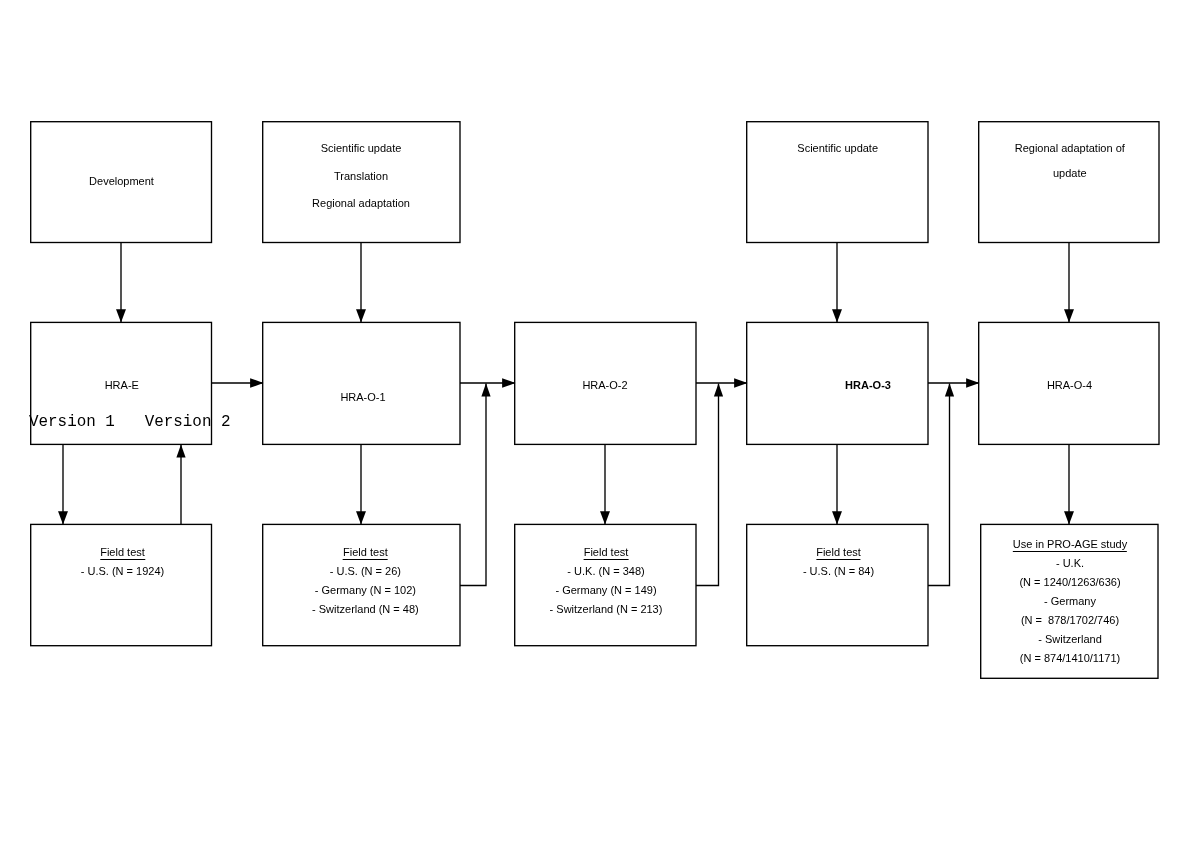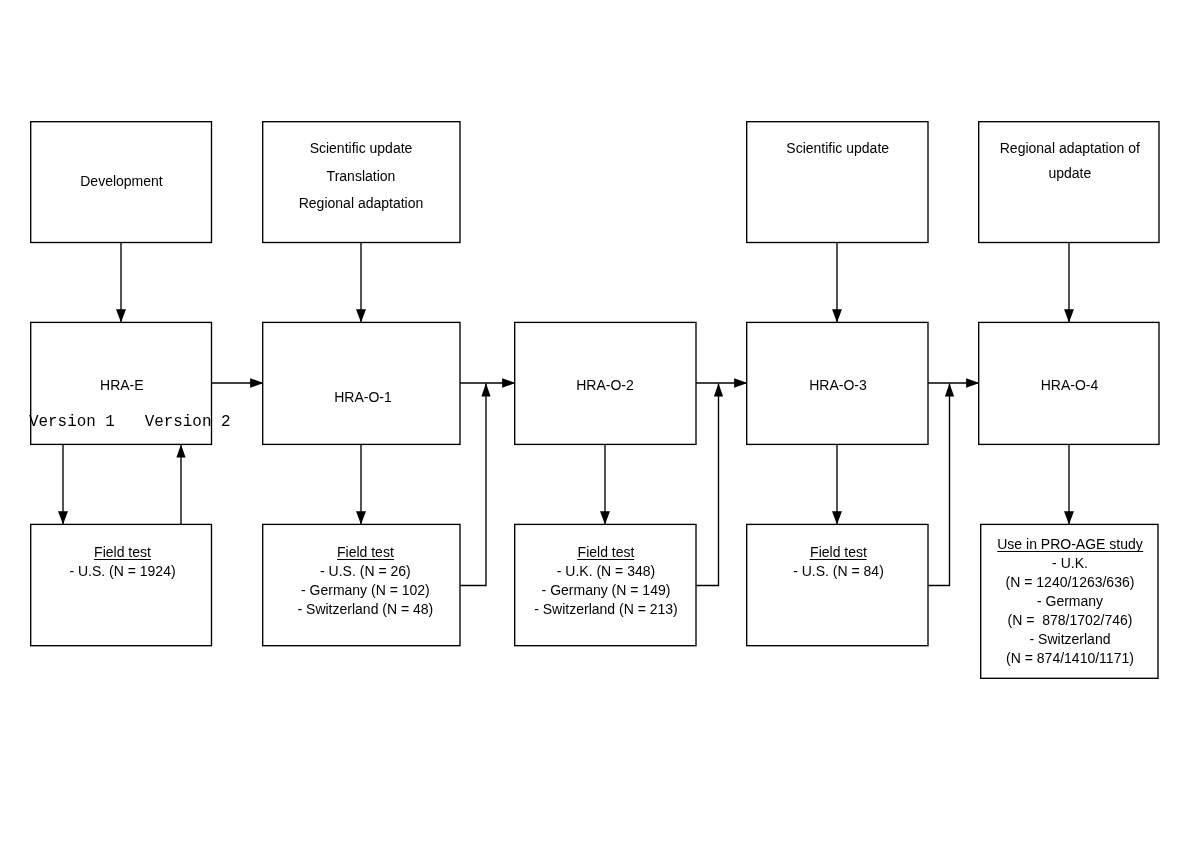--- a/index.html
+++ b/index.html
@@ -9,21 +9,21 @@
        -webkit-font-smoothing:antialiased;}
   #stage{position:relative;width:1200px;height:849px;background:#ffffff;}
   svg.layer{position:absolute;left:0;top:0;width:1200px;height:849px;}
   .tx{position:absolute;font-size:15.9px;line-height:19.0px;white-space:nowrap;
       color:#000000;letter-spacing:0px;font-family:Liberation Mono, monospace;}
   .und{position:relative;display:block;}
   .und > .u{position:relative;display:inline-block;}
   .und > .u::after{content:"";position:absolute;left:0;right:0;
        bottom:1.7px;height:1.25px;background:#000;}
   .blk{position:absolute;text-align:center;white-space:nowrap;
-       font-size:14px;line-height:19.0px;transform:translateX(-50%);}
+       font-size:11px;line-height:19.0px;transform:translateX(-50%);}
   .blk div{white-space:pre;}
 </style>
 </head>
 <body>
 
 <div id="stage">
 
   <svg class="layer" viewBox="0 0 1200 849">
     <g fill="none" stroke="#000000" stroke-width="1.35" shape-rendering="geometricPrecision">
       <rect x="30.7" y="121.7" width="180.8" height="120.8"></rect>
@@ -142,21 +142,21 @@
   </div>
   <div class="tx" style="left:29px;top:413.3px;">Version 1</div>
   <div class="tx" style="left:144.7px;top:413.3px;">Version 2</div>
 
   <div class="blk" style="left:363px;top:375.6px;margin-top:12px;">
     <div>HRA-O-1</div>
   </div>
   <div class="blk" style="left:605px;top:375.6px;">
     <div>HRA-O-2</div>
   </div>
-  <div class="blk" style="left:838px;top:375.6px;">
+  <div class="blk" style="left:868px;top:375.6px;font-weight:bold;">
     <div>HRA-O-3</div>
   </div>
   <div class="blk" style="left:1069.5px;top:375.6px;">
     <div>HRA-O-4</div>
   </div>
 
   <div class="blk" style="left:122.5px;top:542.6px;">
     <div class="und"><span class="u">Field test</span></div>
     <div>- U.S. (N = 1924)</div>
   </div>

